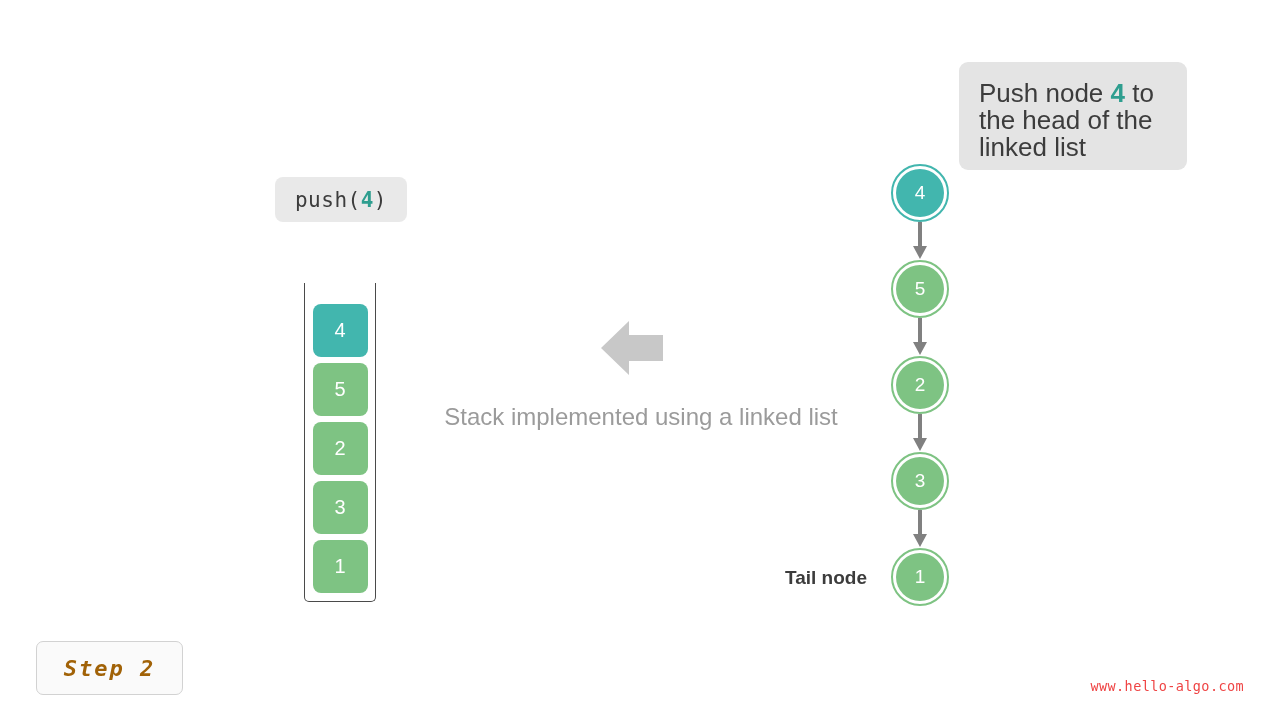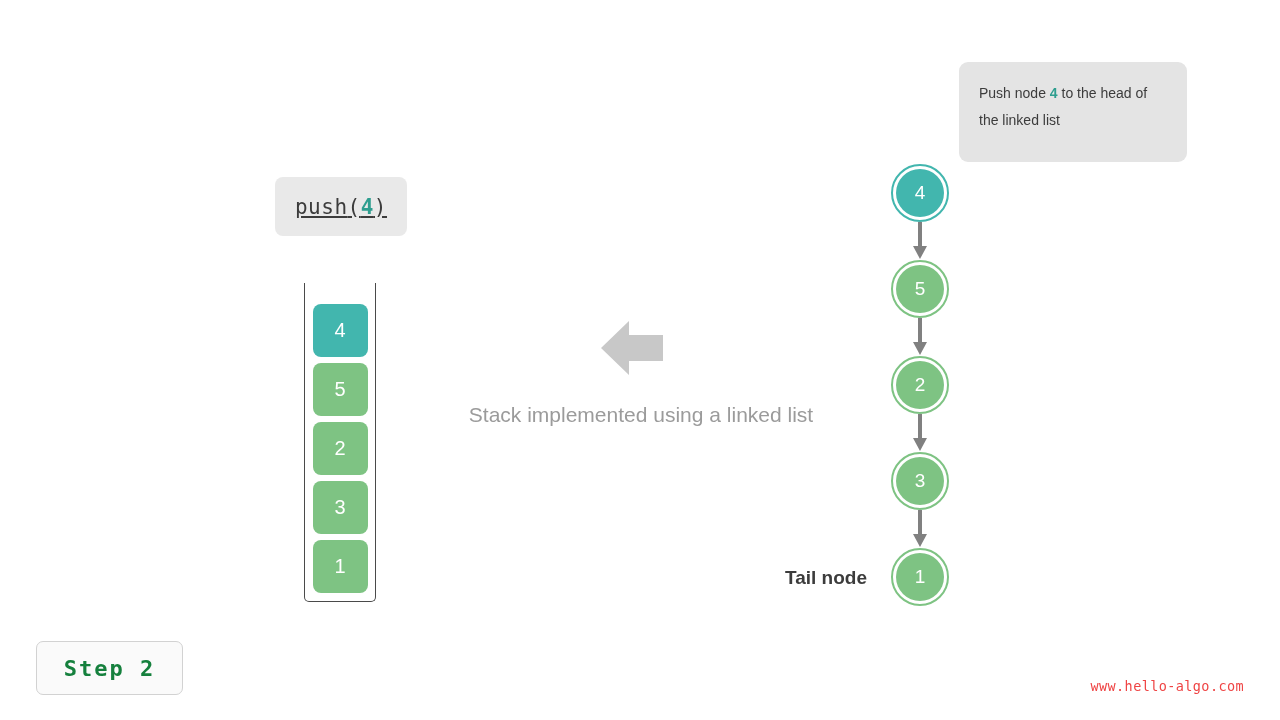--- a/index.html
+++ b/index.html
@@ -17,49 +17,48 @@
   }
 
   
   .abs { position: absolute; }
 
   
   .caption-box {
     left: 959px;
     top: 62px;
     width: 228px;
-    padding: 18px 20px 28px 20px;
+    padding: 18px 20px 9px 20px;
     box-sizing: border-box;
     background: #e4e4e4;
     border-radius: 9px;
     color: #3c3c3c;
-    font-size: 14px;
+    font-size: 26px;
     line-height: 27px;
   }
   .caption-box .hl {
     color: #2e9e8f;
     font-weight: bold;
   }
 
   
   .op-chip {
     left: 275px;
     top: 177px;
     width: 132px;
-    height: 59px;
+    height: 45px;
     background: #e9e9e9;
     border-radius: 8px;
     display: flex;
     align-items: center;
     justify-content: center;
     font-family: "DejaVu Sans Mono", "Liberation Mono", monospace;
     font-size: 21px;
     color: #3c3c3c;
     letter-spacing: 0.5px;
-    text-decoration: underline;
   }
   .op-chip .hl { color: #2e9e8f; font-weight: bold; }
 
   
   .stack-wrap {
     left: 304px;
     top: 283px;
     width: 72px;
     height: 319px;
   }
@@ -107,21 +106,21 @@
     width: 62px;
     height: 60px;
   }
 
   
   .mid-label {
     left: 441px;
     top: 403px;
     width: 400px;
     text-align: center;
-    font-size: 21px;
+    font-size: 24px;
     color: #9b9b9b;
   }
 
   
   .ll-label {
     font-size: 19px;
     font-weight: bold;
     color: #3c3c3c;
     text-align: right;
   }
@@ -158,22 +157,23 @@
     height: 52px;
     background: #fafafa;
     border: 1.2px solid #d2d2d2;
     border-radius: 7px;
     display: flex;
     align-items: center;
     justify-content: center;
     font-family: "DejaVu Sans Mono", "Liberation Mono", monospace;
     font-weight: bold;
     font-size: 22px;
-    color: #15803d;
+    color: #a16207;
     letter-spacing: 2px;
+    font-style: italic;
   }
 
   
   .watermark {
     right: 36px;
     top: 678px;
     font-family: "DejaVu Sans Mono", "Liberation Mono", monospace;
     font-size: 13.5px;
     color: #ef4444;
     letter-spacing: 0.4px;

